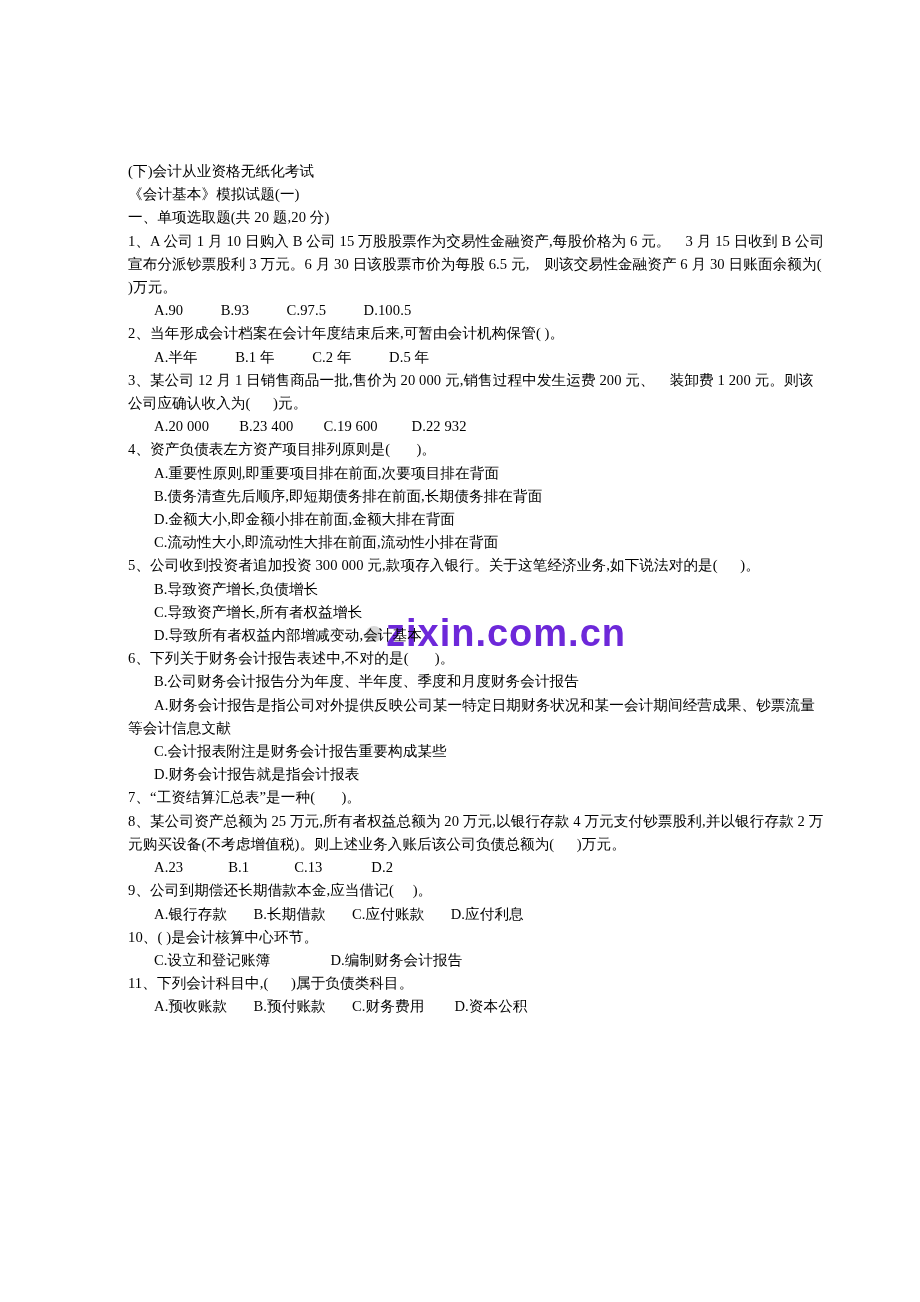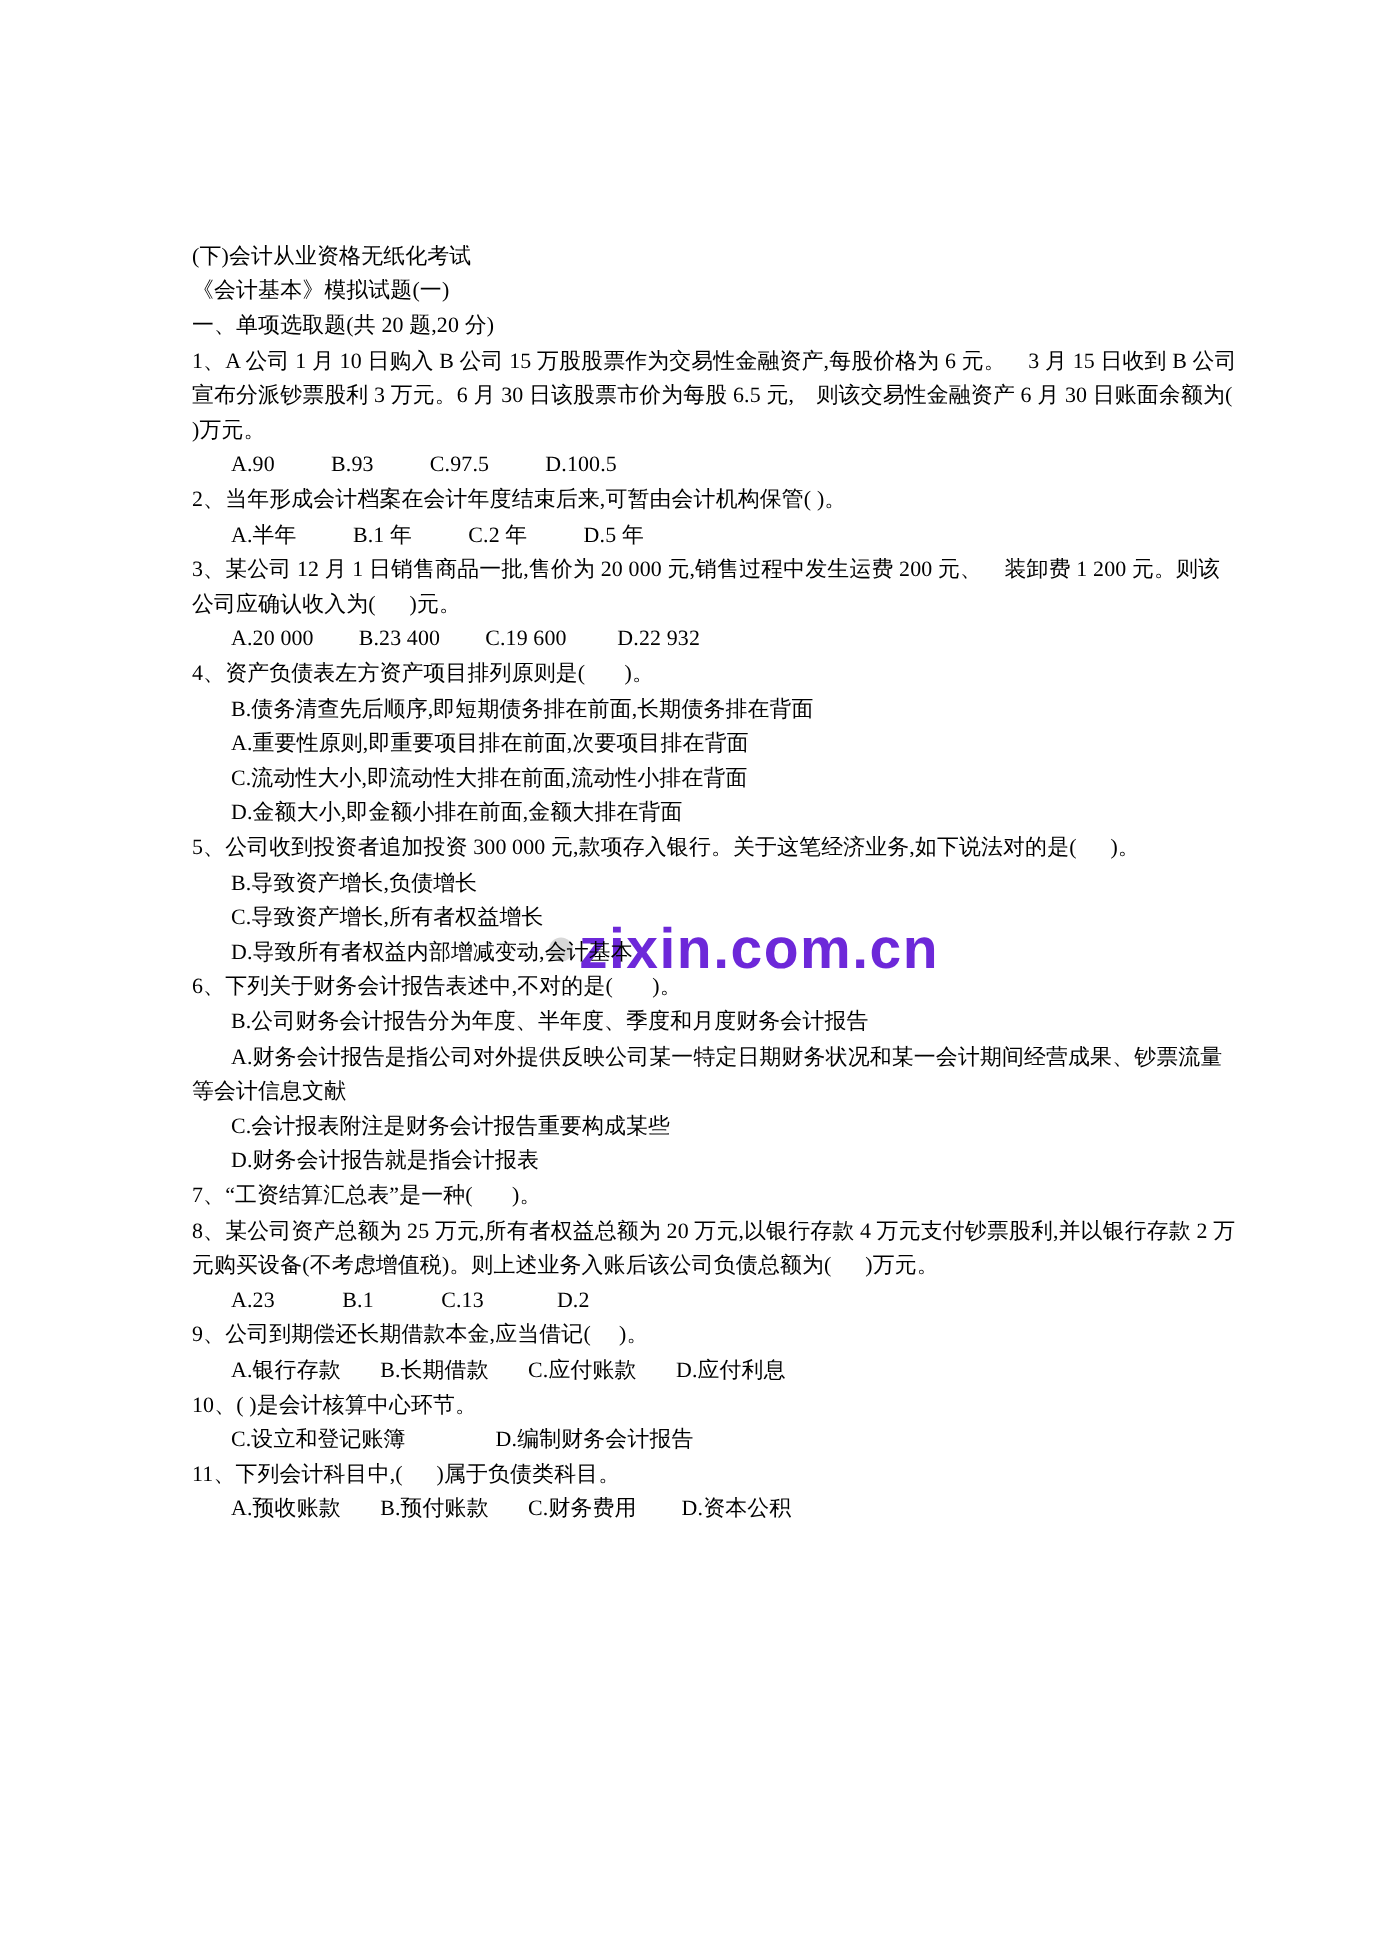--- a/index.html
+++ b/index.html
@@ -92,24 +92,24 @@
     <div class="line block q">1、A 公司 1 月 10 日购入 B 公司 15 万股股票作为交易性金融资产,每股价格为 6 元。    3 月 15 日收到 B 公司宣布分派钞票股利 3 万元。6 月 30 日该股票市价为每股 6.5 元,    则该交易性金融资产 6 月 30 日账面余额为( )万元。</div>
     <div class="line block indent1"><span>A.90</span>          <span>B.93</span>          <span>C.97.5</span>          <span>D.100.5</span></div>
 
     <div class="line block q">2、当年形成会计档案在会计年度结束后来,可暂由会计机构保管( )。</div>
     <div class="line block indent1"><span>A.半年</span>          <span>B.1 年</span>          <span>C.2 年</span>          <span>D.5 年</span></div>
 
     <div class="line block q">3、某公司 12 月 1 日销售商品一批,售价为 20 000 元,销售过程中发生运费 200 元、    装卸费 1 200 元。则该公司应确认收入为(      )元。</div>
     <div class="line block indent1"><span>A.20 000</span>        <span>B.23 400</span>        <span>C.19 600</span>         <span>D.22 932</span></div>
 
     <div class="line block q">4、资产负债表左方资产项目排列原则是(       )。</div>
+    <div class="line block indent1">A.重要性原则,即重要项目排在前面,次要项目排在背面</div>
     <div class="line block indent1">B.债务清查先后顺序,即短期债务排在前面,长期债务排在背面</div>
-    <div class="line block indent1">A.重要性原则,即重要项目排在前面,次要项目排在背面</div>
+    <div class="line block indent1">D.金额大小,即金额小排在前面,金额大排在背面</div>
     <div class="line block indent1">C.流动性大小,即流动性大排在前面,流动性小排在背面</div>
-    <div class="line block indent1">D.金额大小,即金额小排在前面,金额大排在背面</div>
 
     <div class="line block q">5、公司收到投资者追加投资 300 000 元,款项存入银行。关于这笔经济业务,如下说法对的是(      )。</div>
     <div class="line block indent1">B.导致资产增长,负债增长</div>
     <div class="line block indent1">C.导致资产增长,所有者权益增长</div>
     <div class="line block indent1">D.导致所有者权益内部增减变动,会计基本</div>
 
     <div class="line block q">6、下列关于财务会计报告表述中,不对的是(       )。</div>
     <div class="line block indent1">B.公司财务会计报告分为年度、半年度、季度和月度财务会计报告</div>
     <div class="line block indent-none"><span style="padding-left:26px;display:inline"></span><span>A.财务会计报告是指公司对外提供反映公司某一特定日期财务状况和某一会计期间经营成果、钞票流量等会计信息文献</span></div>
     <div class="line block indent1">C.会计报表附注是财务会计报告重要构成某些</div>

